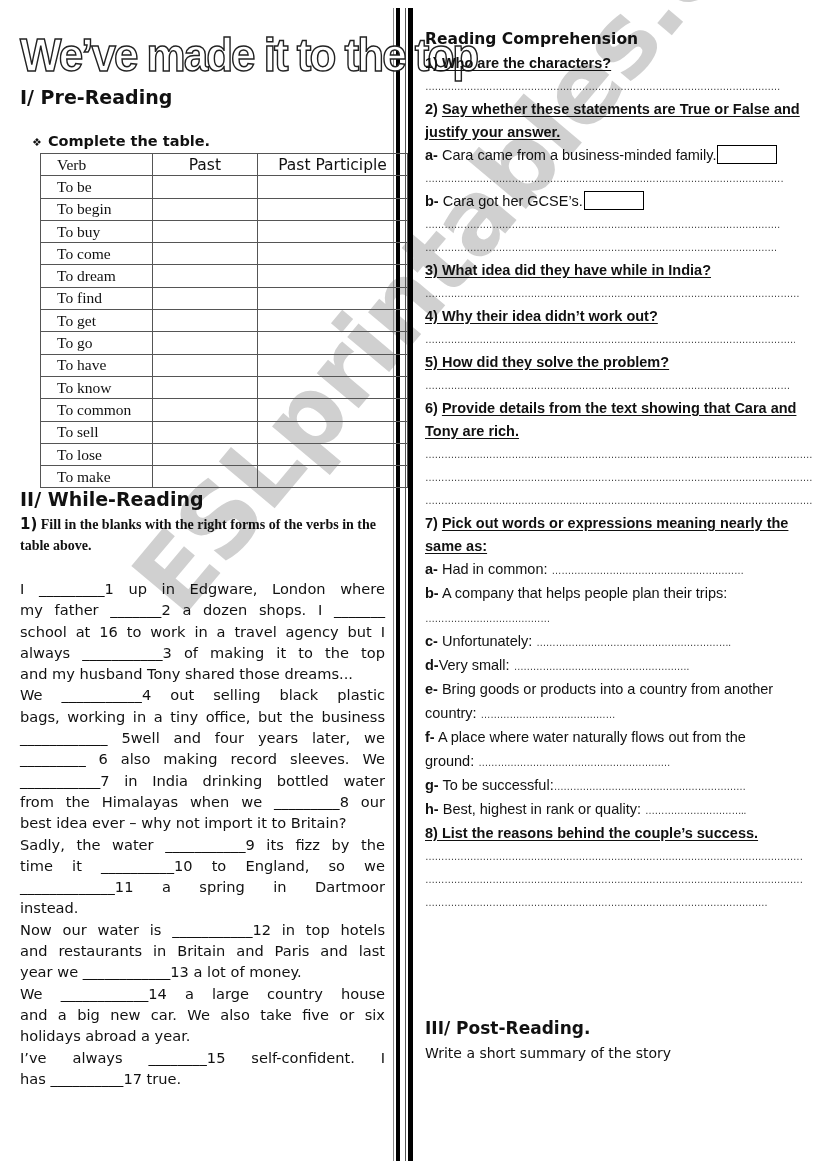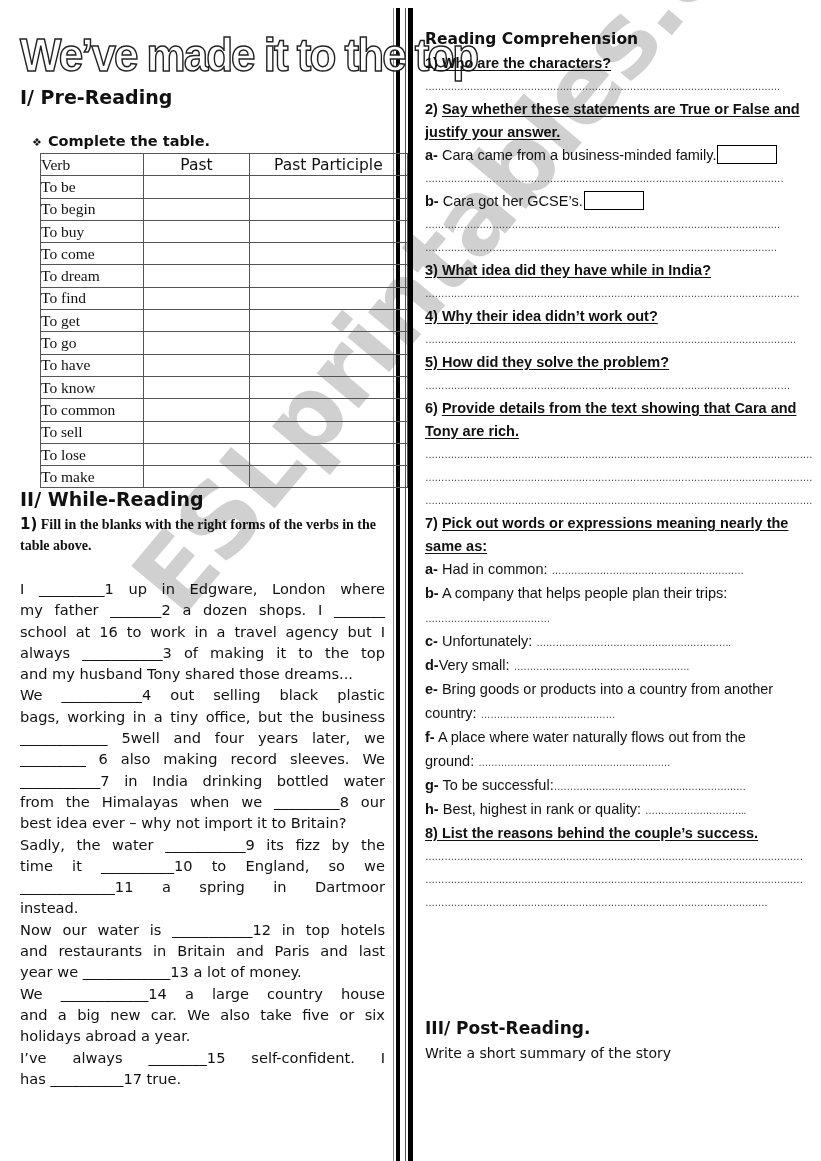--- a/index.html
+++ b/index.html
@@ -16,21 +16,21 @@
   
   .title { position:absolute; left:20px; top:28px; width:372px;
     font-family:"Liberation Sans", sans-serif; font-weight:bold; font-size:44px; letter-spacing:-2px;
     color:#fff; -webkit-text-stroke:1.4px #222; transform:scaleY(1.05); transform-origin:left top;
     line-height:52px; white-space:nowrap; }
   .h1 { font-family:"DejaVu Sans", sans-serif; font-weight:bold; font-size:19px; position:absolute; }
   .task { position:absolute; left:32px; top:133px; font-family:"DejaVu Sans", sans-serif; font-weight:bold; font-size:14.5px; }
   .task .bullet { font-size:11px; margin-right:6px; }
 
   table.verbs { position:absolute; left:40px; top:153px; border-collapse:collapse; width:368px; }
-  table.verbs td, table.verbs th { border:1px solid #555; height:21.3px; padding:0 0; font-weight:normal; text-align:left; }
+  table.verbs td, table.verbs th { border:1px solid #555; height:21.3px; padding:0 16px; font-weight:normal; text-align:left; }
   table.verbs th { font-size:16px; }
   table.verbs th.c1 { font-family:"Liberation Serif", serif; font-size:15.5px; }
   table.verbs th.c2, table.verbs th.c3 { font-family:"DejaVu Sans", sans-serif; text-align:center; font-size:15.5px; }
   table.verbs td.verb { font-family:"Liberation Serif", serif; font-size:15.5px; width:91px; }
   table.verbs td.past { width:93px; }
   table.verbs td.pp { width:140px; }
 
   .instr { position:absolute; left:20px; top:514px; width:370px; font-family:"Liberation Serif", serif; font-weight:bold; font-size:14px; line-height:21px; }
   .instr .num { font-family:"DejaVu Sans", sans-serif; font-size:15px; }
 

